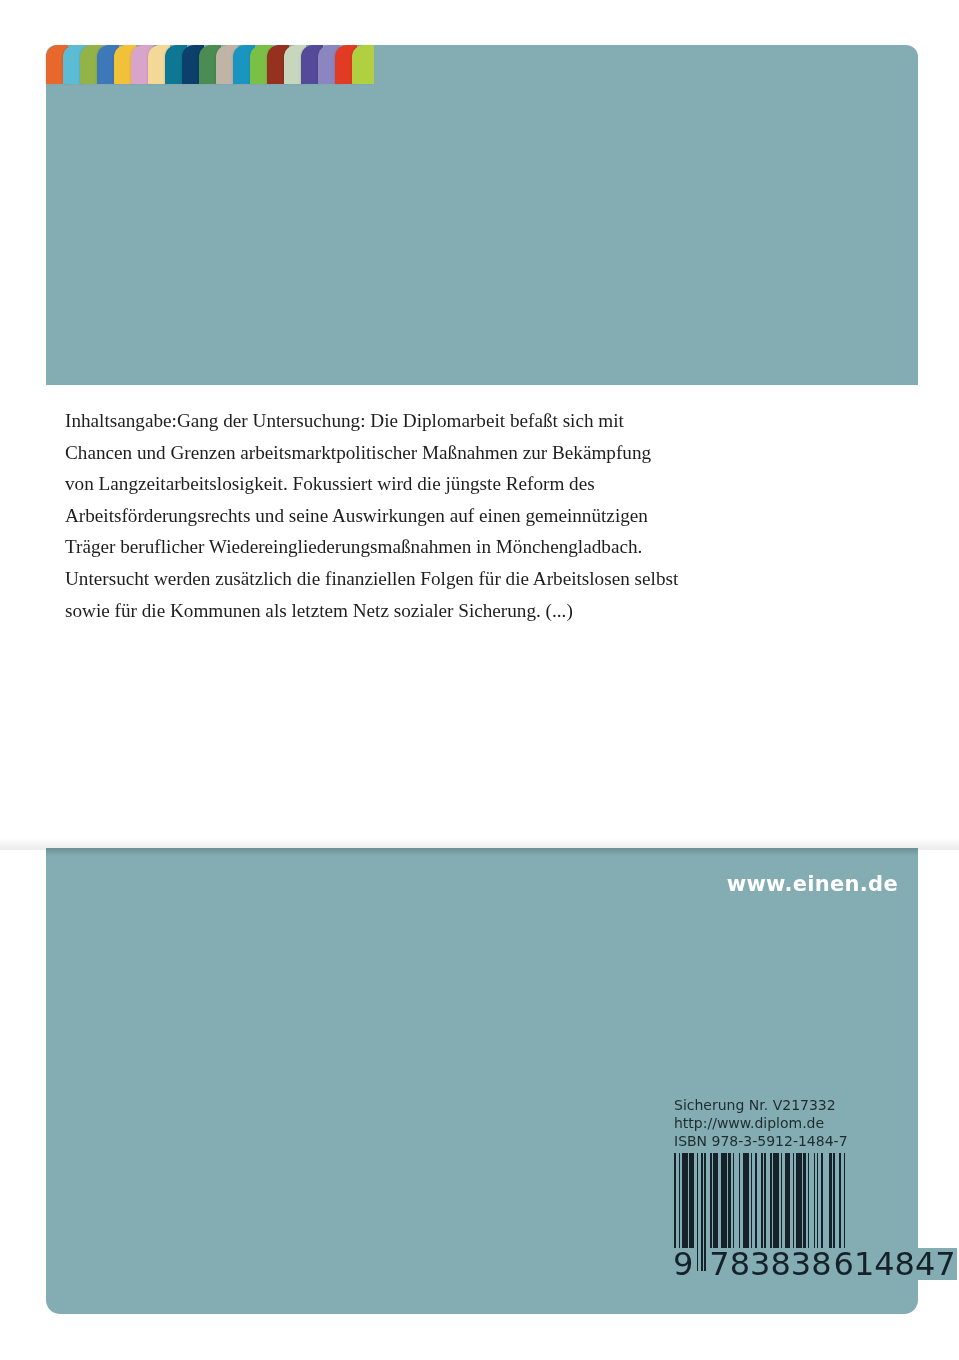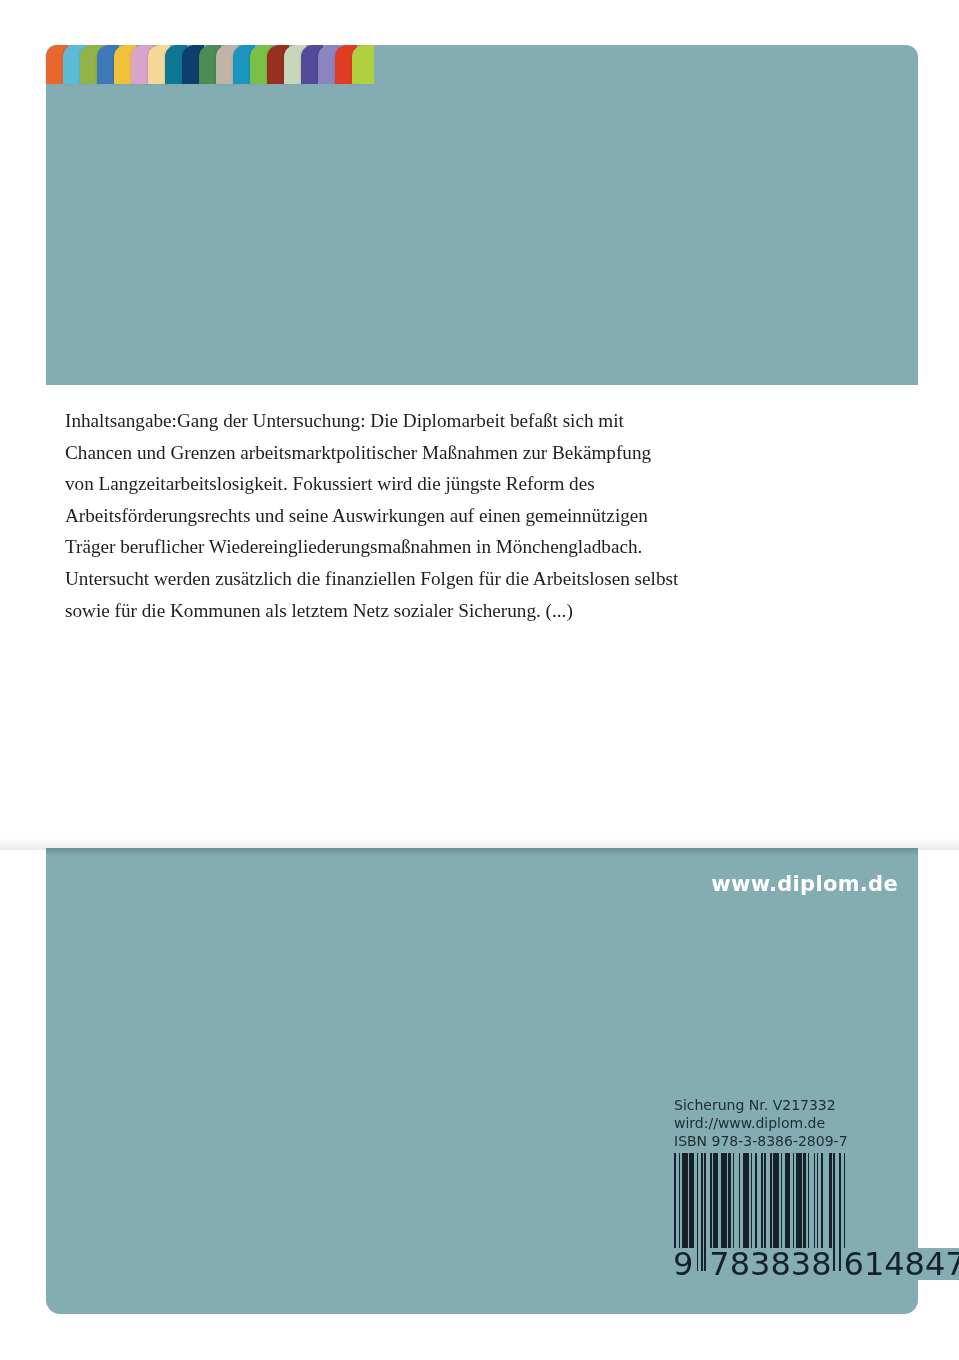--- a/index.html
+++ b/index.html
@@ -59,21 +59,21 @@
   }
   .barcode-bars { position: absolute; left: 10px; top: 0; height: 118px; display: flex; align-items: flex-start; }
   .bar { height: 118px; background: #16222a; }
   .barcode-digits {
     position: absolute; left: 8px; top: 95px; width: 232px;
     font-family: "DejaVu Sans", sans-serif; font-size: 32px; color: #16222a;
     display: flex; gap: 0;
   }
   .barcode-digits span { background: #84adb3; padding: 0 1px; line-height: 32px; }
   .digit-first { margin-right: 14px; }
-  .digit-group-a { margin-right: 10px; }
+  .digit-group-a { }
 </style>
 </head>
 <body>
 
 <div class="panel-top"></div>
 <div class="tabs" id="tabs">
     <div class="tab" style="background: rgb(232, 103, 44); z-index: 1;"></div>
     <div class="tab" style="background: rgb(92, 188, 214); z-index: 2;"></div>
     <div class="tab" style="background: rgb(147, 178, 71); z-index: 3;"></div>
     <div class="tab" style="background: rgb(61, 120, 184); z-index: 4;"></div>
@@ -98,26 +98,26 @@
 Chancen und Grenzen arbeitsmarktpolitischer Maßnahmen zur Bekämpfung
 von Langzeitarbeitslosigkeit. Fokussiert wird die jüngste Reform des
 Arbeitsförderungsrechts und seine Auswirkungen auf einen gemeinnützigen
 Träger beruflicher Wiedereingliederungsmaßnahmen in Mönchengladbach.
 Untersucht werden zusätzlich die finanziellen Folgen für die Arbeitslosen selbst
 sowie für die Kommunen als letztem Netz sozialer Sicherung. (...)</div>
 
 <div class="shadow-band"></div>
 
 <div class="panel-bottom">
-  <div class="url">www.diplom.de</div>
+  <div class="url">www.einen.de</div>
 
   <div class="meta">
     <div>Sicherung Nr. V217332</div>
-    <div>wird://www.diplom.de</div>
-    <div>ISBN 978-3-8386-2809-7</div>
+    <div>http://www.diplom.de</div>
+    <div>ISBN 978-3-5912-1484-7</div>
   </div>
 
   <div class="barcode">
     <div class="barcode-bars" id="bars">
         <div class="bar" style="width: 1.5px;"></div>
         <div style="width: 3px;"></div>
         <div class="bar" style="width: 1.5px;"></div>
         <div style="width: 1.5px;"></div>
         <div class="bar" style="width: 6px;"></div>
         <div style="width: 1.5px;"></div>

